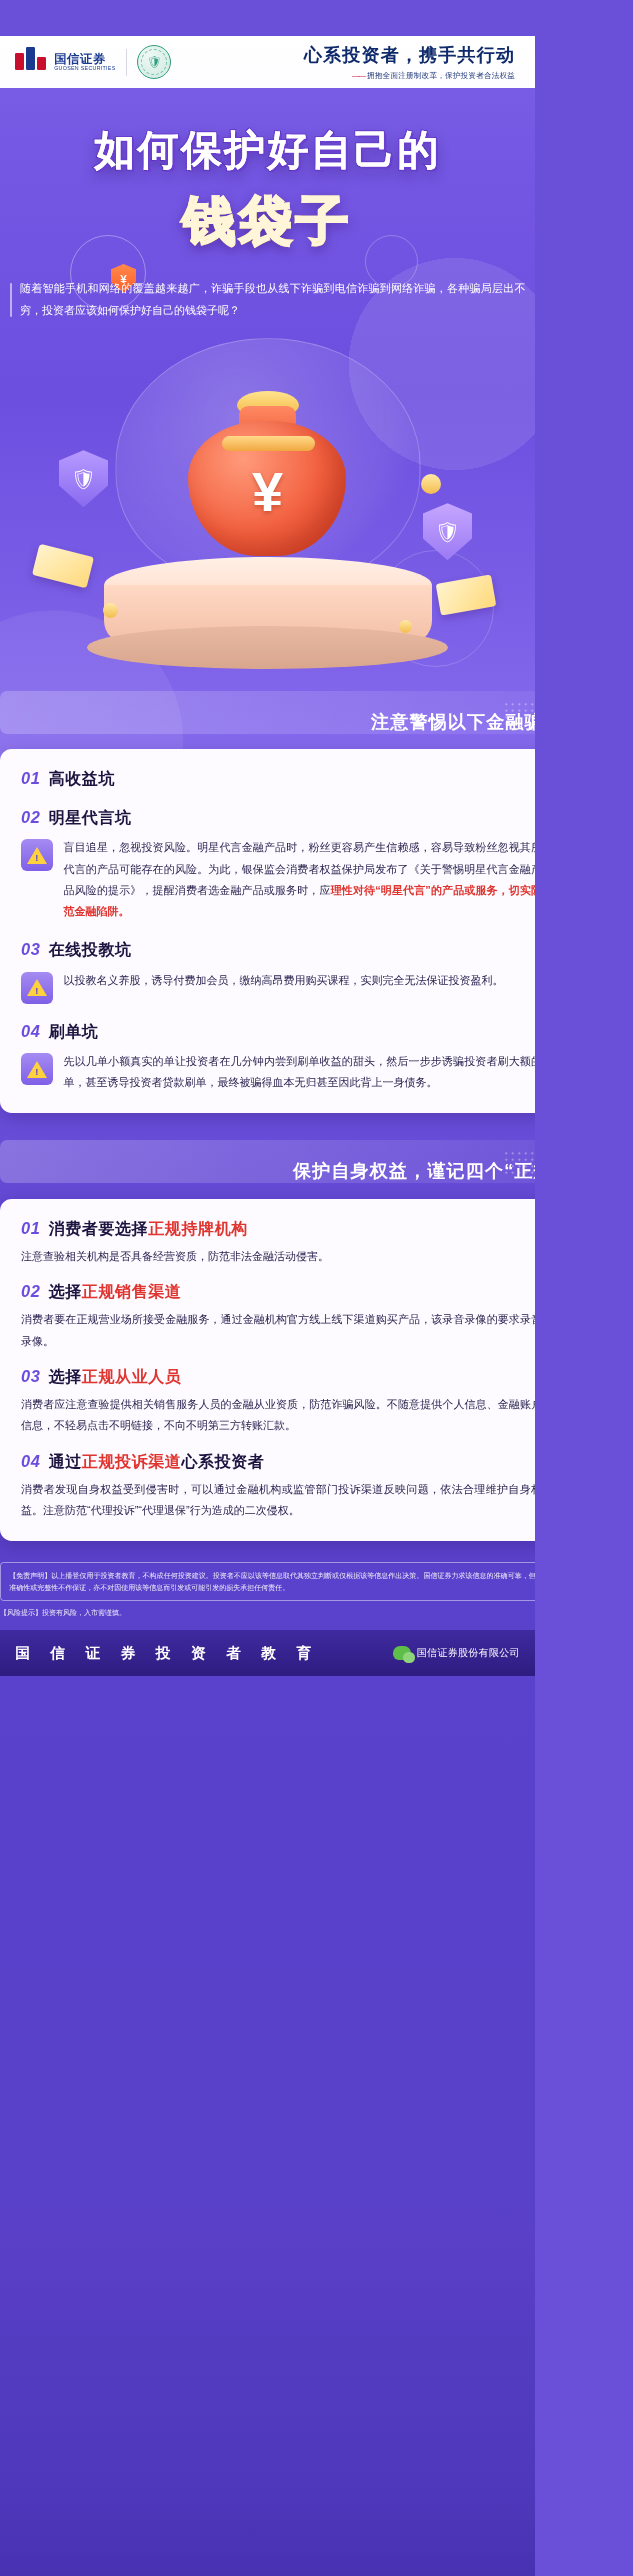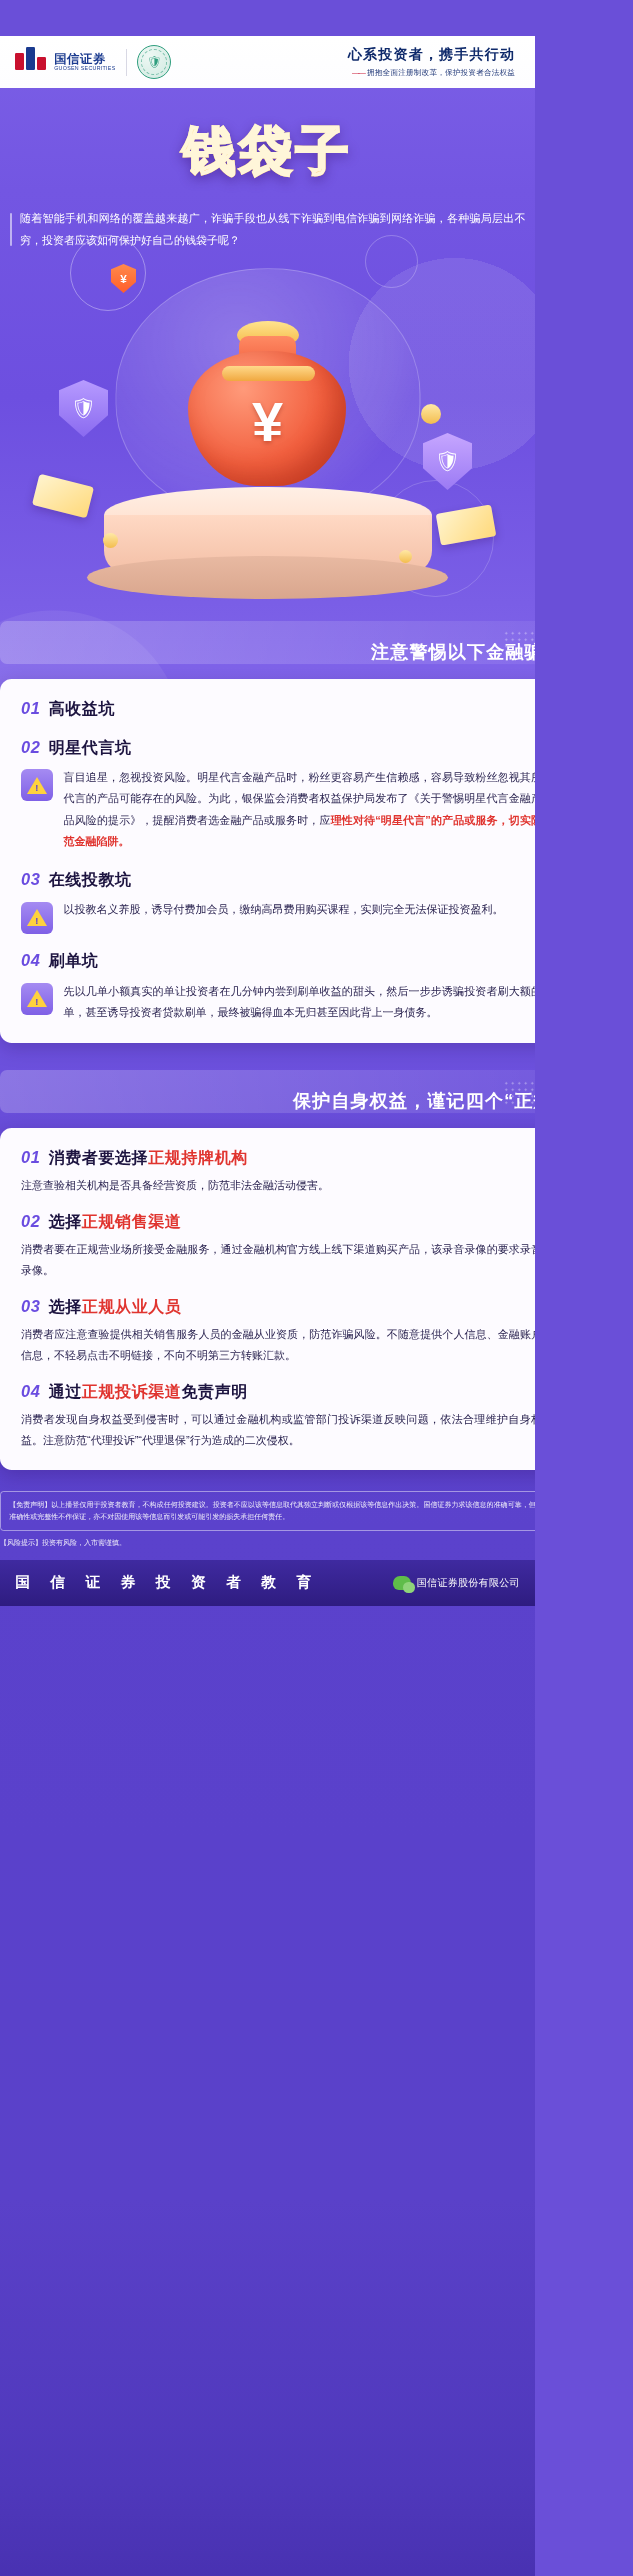--- a/index.html
+++ b/index.html
@@ -50,21 +50,21 @@
     position: relative;
   }
   .seal::after {
     content: "";
     position: absolute; inset: 2.9px;
     border: 0.6px dashed #2f9e7e; border-radius: 50%;
     opacity: .6;
   }
   .seal-inner { font-size: 11.7px; color: #2f9e7e; }
   .header-right { margin-left: auto; text-align: right; padding-right: 4.7px; }
-  .slogan1 { font-size: 14px; font-weight: bold; color: #0f2a6b; letter-spacing: 1.2px; }
+  .slogan1 { font-size: 18px; font-weight: bold; color: #0f2a6b; letter-spacing: 1.2px; }
   .slogan2 { font-size: 7.6px; color: #233a7a; margin-top: 4.7px; letter-spacing: 0.2px; }
   .slogan2 .dash { color: #c8102e; margin-right: 2.3px; letter-spacing: -1.2px; }
 
   
   .hero { position: relative; padding-top: 20px; }
   .hero-badge {
     margin: 0 auto;
     width: 265px; height: 29px;
     background: linear-gradient(90deg,#ff7d3a,#ff5a2b);
     border-radius: 14.7px;
@@ -372,20 +372,21 @@
     </div>
     <div class="header-right">
       <div class="slogan1">心系投资者，携手共行动</div>
       <div class="slogan2"><span class="dash">——</span><span>拥抱全面注册制改革，保护投资者合法权益</span></div>
     </div>
   </div>
 
   <div class="hero">
     <div class="ring ring1"></div>
     <div class="ring ring3"></div>
+    <div class="hero-title">如何保护好自己的</div>
     <div class="hero-title2">钱袋子</div>
     <div class="shield-deco">¥</div>
 
     <div class="intro">随着智能手机和网络的覆盖越来越广，诈骗手段也从线下诈骗到电信诈骗到网络诈骗，各种骗局层出不穷，投资者应该如何保护好自己的钱袋子呢？</div>
   </div>
 
   <div class="illus">
     <div class="ring ring2"></div>
     <div class="glass-circle"></div>
     <div class="podium">
@@ -487,21 +488,21 @@
         <div class="item item2">
           <div class="item-head">
             <span class="num">03</span>
             <span class="item-title"><span>选择</span><span class="red" style="color: rgb(224, 52, 47);">正规从业人员</span><span></span></span>
           </div>
           <div class="item-text">消费者应注意查验提供相关销售服务人员的金融从业资质，防范诈骗风险。不随意提供个人信息、金融账户信息，不轻易点击不明链接，不向不明第三方转账汇款。</div>
         </div>
         <div class="item item2">
           <div class="item-head">
             <span class="num">04</span>
-            <span class="item-title"><span>通过</span><span class="red" style="color: rgb(224, 52, 47);">正规投诉渠道</span><span>免责声明</span></span>
+            <span class="item-title"><span>通过</span><span class="red" style="color: rgb(224, 52, 47);">正规投诉渠道</span><span>心系投资者</span></span>
           </div>
           <div class="item-text">消费者发现自身权益受到侵害时，可以通过金融机构或监管部门投诉渠道反映问题，依法合理维护自身权益。注意防范“代理投诉”“代理退保”行为造成的二次侵权。</div>
         </div>
       </div>
   </div>
 
   <div class="disclaimer">
     <span>【免责声明】</span><span>以上播登仅用于投资者教育，不构成任何投资建议。投资者不应以该等信息取代其独立判断或仅根据该等信息作出决策。国信证券力求该信息的准确可靠，但对这些信息的准确性或完整性不作保证，亦不对因使用该等信息而引发或可能引发的损失承担任何责任。</span>
   </div>
   <div class="riskline">

